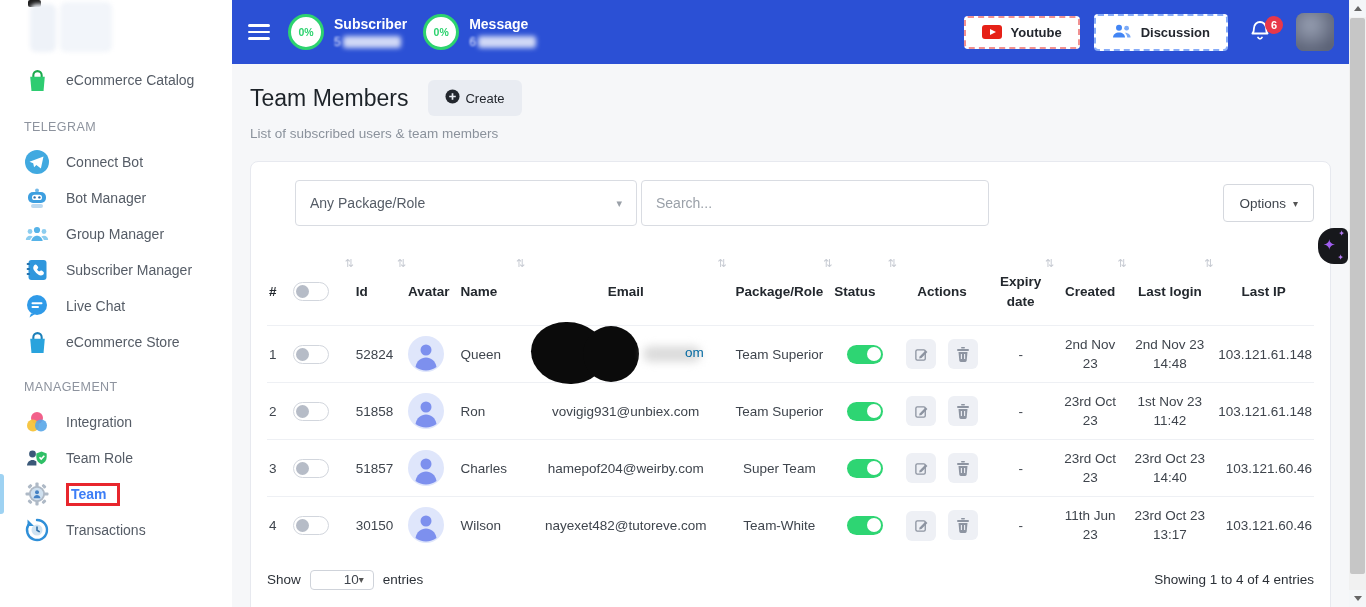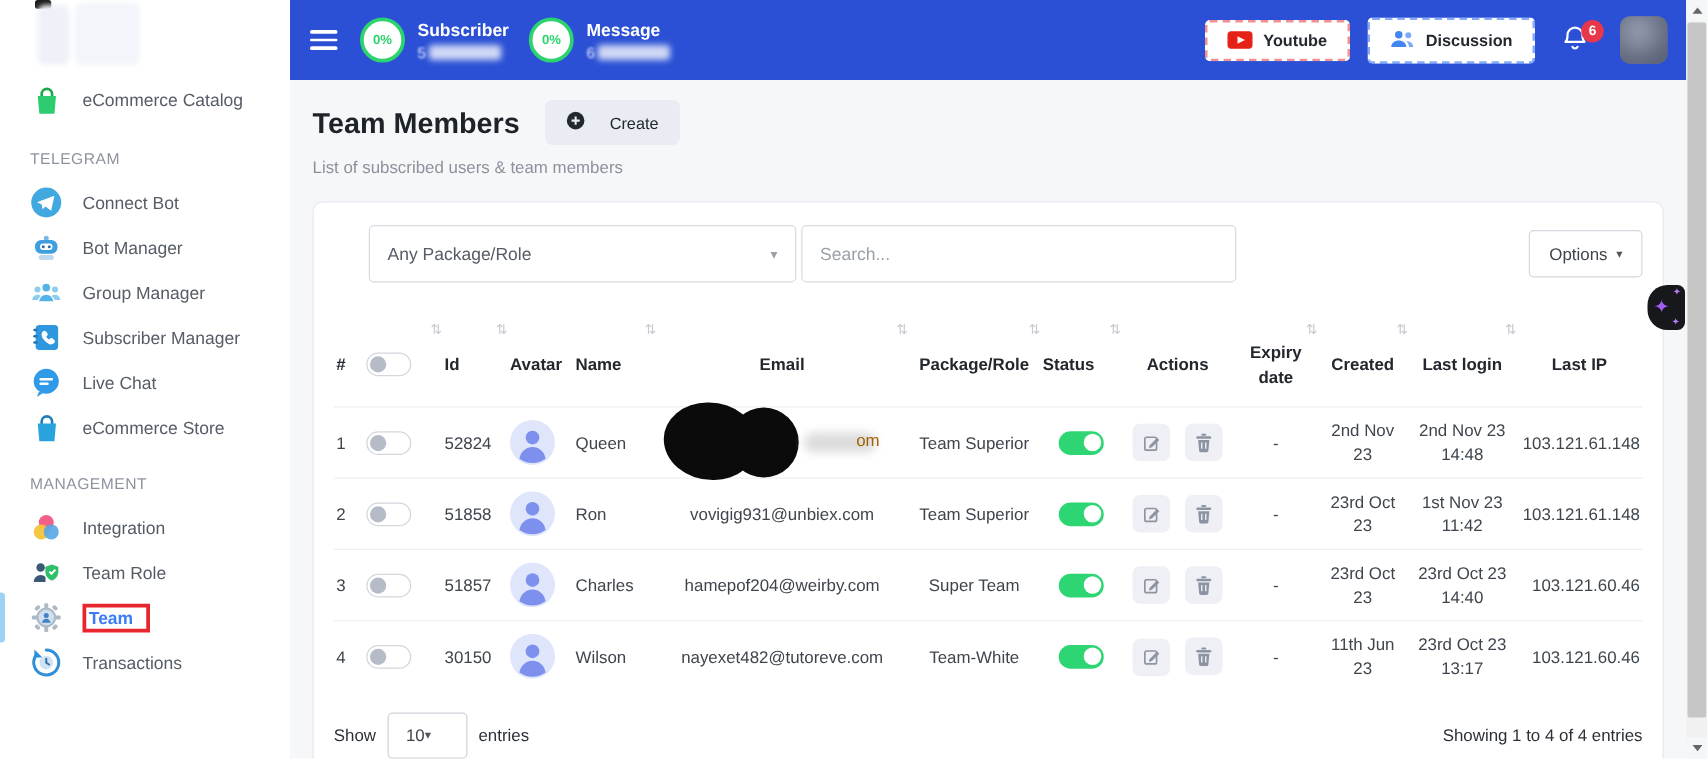--- a/index.html
+++ b/index.html
@@ -57,23 +57,23 @@
   .bell-wrap { position:relative; margin:0 10px 0 6px; cursor:pointer; }
   .badge { position:absolute; top:-2px; right:-11px; min-width:18px; height:18px; background:#e8374a; color:#fff;
            border-radius:50%; font-size:11px; display:flex; align-items:center; justify-content:center; font-weight:700; }
   .tb-avatar { width:38px; height:38px; border-radius:8px; overflow:hidden; background:#6b7387; cursor:pointer; }
   .tb-avatar i { display:block; width:46px; height:46px; margin:-4px; filter:blur(5px);
                  background:radial-gradient(circle at 40% 35%, #9aa2b5, #596074 70%); }
 
   
   .content { padding:16px 18px 0; }
   .page-head { display:flex; align-items:center; gap:20px; }
-  h1 { font-size:23px; color:#1d2329; font-weight:700; }
+  h1 { font-size:23px; color:#1d2329; font-weight:400; }
   .create-btn { background:#e9ecf2; border:none; border-radius:6px; padding:9px 17px; font-size:13px; color:#23272e;
-                display:flex; align-items:center; gap:20px; cursor:pointer; }
+                display:flex; align-items:center; gap:5px; cursor:pointer; }
   .subtitle { color:#8b929c; font-size:13.5px; margin-top:10px; }
 
   .card { margin-top:20px; background:#fff; border:1px solid #e7e9ef; border-radius:8px; padding:18px 16px 0; height:470px; }
   .filter-row { display:flex; align-items:flex-start; margin-bottom:26px;padding-left:28px; }
   .select-box { width:342px; height:46px; border:1px solid #d9dce2; border-radius:4px; background:#fff;
                 display:flex; align-items:center; justify-content:space-between; padding:0 14px; font-size:14px; color:#555c66; cursor:pointer; }
   .select-caret { color:#9aa0a8; font-size:11px; }
   .search-box { width:348px; height:46px; border:1px solid #d9dce2; border-radius:4px; background:#fff; margin-left:4px; }
   .search-box input { width:100%; height:100%; border:none; outline:none; padding:0 14px; font-size:14px;
                       font-family:inherit; color:#3f454d; background:transparent; }
@@ -104,27 +104,27 @@
 
   .avatar-cell { display:flex; }
   .act-btn { display:inline-flex; align-items:center; justify-content:center; width:30px; height:30px;
              background:#eef0f5; border:none; border-radius:6px; margin:0 4px; cursor:pointer; }
 
   .redacted { position:relative; height:48px; }
   .blob { position:absolute; background:#0b0b0b; }
   .blob.b1 { left:4px; top:-8px; width:74px; height:62px; border-radius:48% 52% 46% 54%; }
   .blob.b2 { left:56px; top:-4px; width:56px; height:56px; border-radius:50%; }
   .blur-streak { position:absolute; left:116px; top:16px; width:58px; height:16px; background:#dcdcdc; border-radius:8px; filter:blur(4px); }
-  .blur-frag { position:absolute; left:158px; top:15px; color:#a16207; filter:blur(.6px); font-size:13.5px; }
+  .blur-frag { position:absolute; left:158px; top:15px; color:#0369a1; filter:blur(.6px); font-size:13.5px; }
 
   
   .table-footer { display:flex; align-items:center; margin-top:16px; }
   .show-group { display:flex; align-items:center; gap:9px; font-size:13.5px; color:#2c3138; }
-  .pagesize { width:64px; height:37px; border:1px solid #cfd3da; border-radius:4px; display:flex; align-items:center;
-              justify-content:flex-start; padding:0 9px 0 14px; font-size:13.5px; color:#3f454d; cursor:pointer; }
+  .pagesize { width:64px; height:20px; border:1px solid #cfd3da; border-radius:4px; display:flex; align-items:center;
+              justify-content:flex-end; padding:0 9px 0 14px; font-size:13.5px; color:#3f454d; cursor:pointer; }
   .showing { margin-left:auto; font-size:13.5px; color:#2c3138; }
 
   .ai-fab { position:absolute; right:18px; top:228px; width:30px; height:36px; background:#17181c;
             border-radius:16px 6px 6px 16px; z-index:5; cursor:pointer; }
   .sp-big { position:absolute; left:5px; top:8px; color:#a15ef0; font-size:15px; }
   .sp-s1 { position:absolute; right:3px; top:1px; color:#b57cf5; font-size:8px; }
   .sp-s2 { position:absolute; right:4px; bottom:2px; color:#b57cf5; font-size:8px; }
 </style>
 </head>
 <body>

